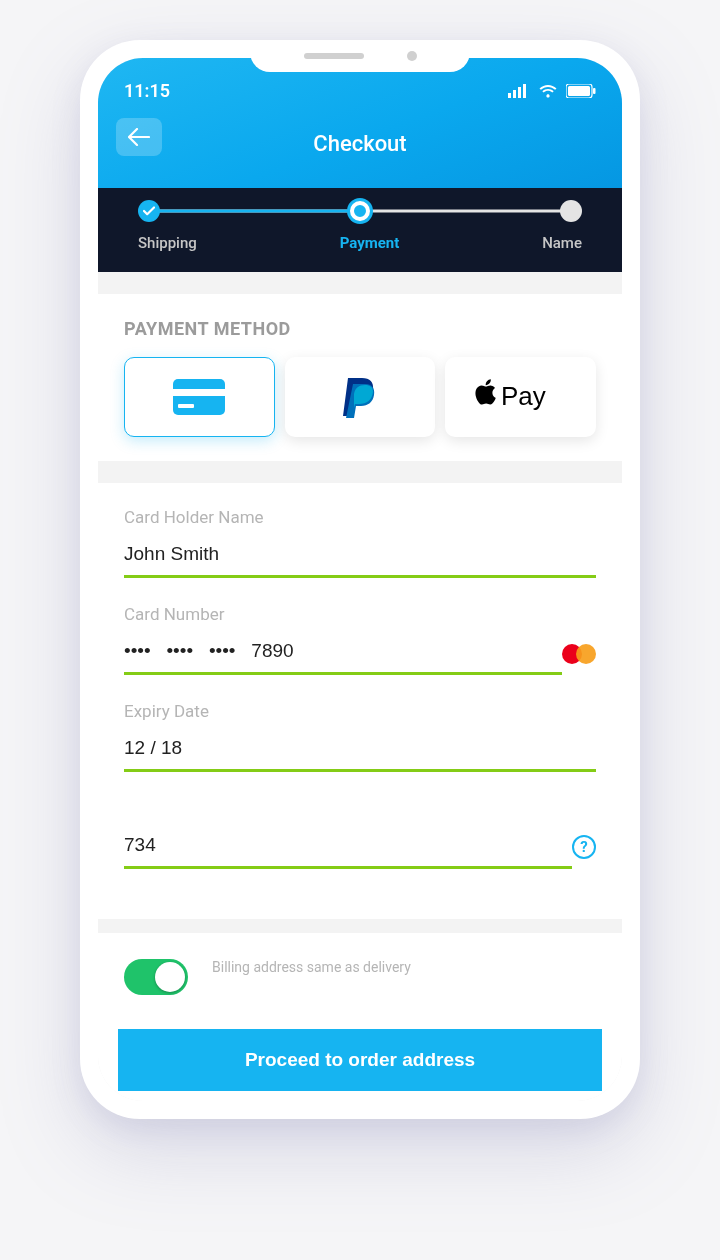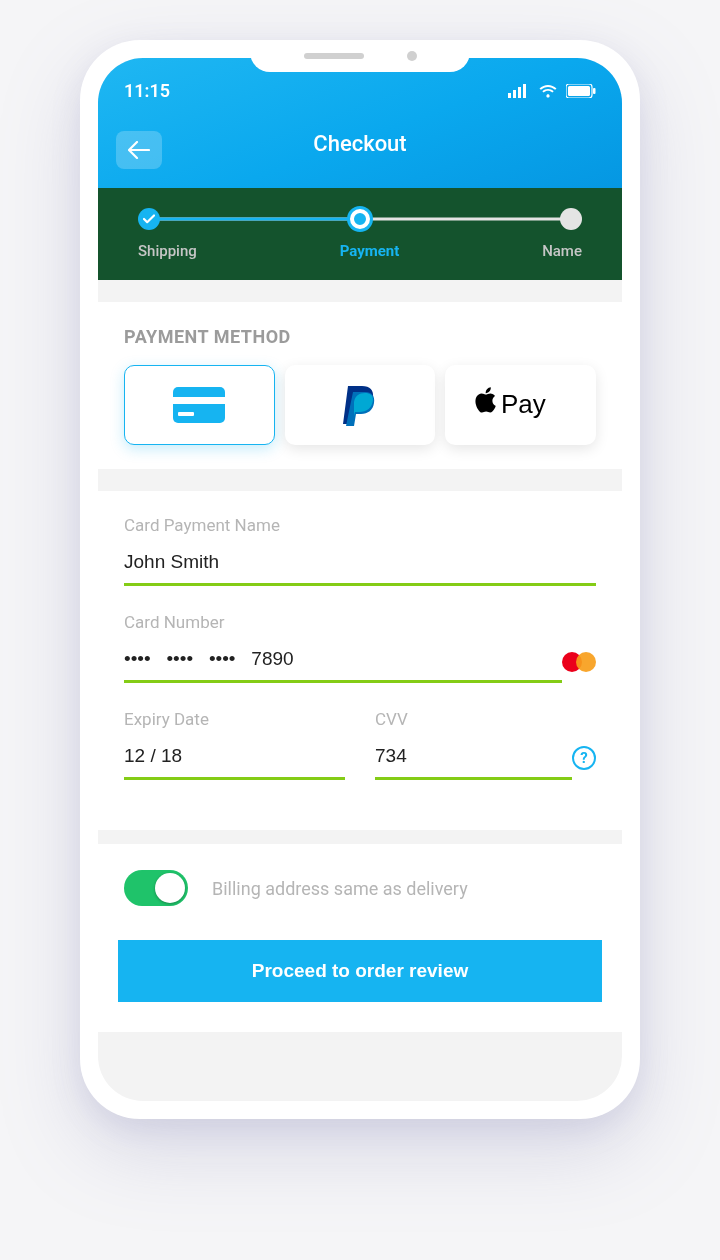--- a/index.html
+++ b/index.html
@@ -58,37 +58,37 @@
     display: flex;
     justify-content: space-between;
     align-items: center;
     padding: 8px 26px 20px;
     font-size: 18px;
     font-weight: 600;
   }
   .status-icons { display:flex; gap:8px; align-items:center; }
   .titlebar {
     display: flex;
-    align-items: flex-start;
+    align-items: flex-end;
     justify-content: center;
     position: relative;
     padding: 10px 20px 8px;
   }
   .back-btn {
     position: absolute;
     left: 18px;
     width: 46px; height: 38px;
     background: rgba(255,255,255,0.22);
     border-radius: 8px;
     display:flex; align-items:center; justify-content:center;
   }
   .title { font-size: 22px; font-weight:500; }
   .steps {
-    background:#14532d;
-    padding: 20px 40px 20px;
+    background:#0f172a;
+    padding: 12px 40px 20px;
   }
   .step-line {
     position: relative;
     height: 22px;
     display:flex;
     align-items:center;
     justify-content:space-between;
   }
   .track {
     position:absolute; left:10px; right:10px; top:50%; height:3px;
@@ -119,34 +119,34 @@
   .pm.selected { border-color:#16b4f1; box-shadow:0 4px 14px rgba(22,180,241,0.25); }
   .field { margin-bottom:26px; }
   .field-label { font-size:17px; color:#b5b5b5; margin-bottom:10px; display:block; }
   .field-input {
     width:100%; border:none; border-bottom:3px solid #84cc16;
     font-size:19px; padding:6px 0 10px; outline:none; color:#222;
     background:transparent;
   }
   .field-row { display:flex; align-items:flex-end; gap:0; }
   .field-row .field-input { flex:1; }
-  .row2 { display:flex; gap:30px; }
+  .row2 { display:flex; gap:30px;flex-direction:column; }
   .row2 > div { flex:1; }
   .mc { position:relative; width:34px; height:22px; flex:0 0 auto; margin-bottom:10px;}
   .mc::before, .mc::after { content:""; position:absolute; width:20px; height:20px; border-radius:50%; top:1px; }
   .mc::before { left:0; background:#eb001b; }
   .mc::after { right:0; background:#f79e1b; opacity:0.92; }
   .help {
     width:24px;height:24px;border:2px solid #16b4f1;border-radius:50%;
     color:#16b4f1;display:flex;align-items:center;justify-content:center;
     font-size:15px;font-weight:700;flex:0 0 auto; margin-bottom:10px;
   }
   .toggle-row {
-    background:#fff; padding:26px; display:flex; align-items:center; gap:24px;
-    font-size:18px; color:#b5b5b5;
+    background:#fff; padding:26px; display:flex; align-items:flex-start; gap:24px;
+    font-size:14px; color:#b5b5b5;
   }
   .toggle {
     width:64px; height:36px; background:#1fc36a; border-radius:20px;
     position:relative; flex:0 0 auto;
   }
   .toggle::after {
     content:""; position:absolute; right:3px; top:3px;
     width:30px; height:30px; background:#fff; border-radius:50%;
     box-shadow:0 1px 3px rgba(0,0,0,0.3);
   }
@@ -242,52 +242,51 @@
             <text x="28" y="28" font-size="26" font-weight="500" fill="#000" font-family="-apple-system,Helvetica">Pay</text>
           </svg>
         </div>
       </div>
     </div>
 
     <div class="divider"></div>
 
     <div class="section">
       <div class="field">
-        <label class="field-label">Card Payment Name</label>
+        <label class="field-label">Card Holder Name</label>
         <input class="field-input" value="John Smith" style="">
       </div>
       <div class="field">
         <label class="field-label">Card Number</label>
         <div class="field-row">
           <input class="field-input" value="••••   ••••   ••••   7890" style="">
           <div class="mc"></div>
         </div>
       </div>
       <div class="row2">
         <div class="field">
           <label class="field-label">Expiry Date</label>
           <input class="field-input" value="12 / 18" style="">
         </div>
         <div class="field">
-          <label class="field-label">CVV</label>
           <div class="field-row">
             <input class="field-input" value="734" style="">
             <div class="help">
               <span>?</span>
             </div>
           </div>
         </div>
       </div>
     </div>
 
     <div class="divider" style="height:14px"></div>
 
     <div class="toggle-row">
       <div class="toggle"></div>
       <span>Billing address same as delivery</span>
     </div>
 
     <div class="cta-wrap">
-      <button class="cta">Proceed to order review</button>
+      <button class="cta">Proceed to order address</button>
     </div>
 
   </div>
 </div>
 
 </body></html>

